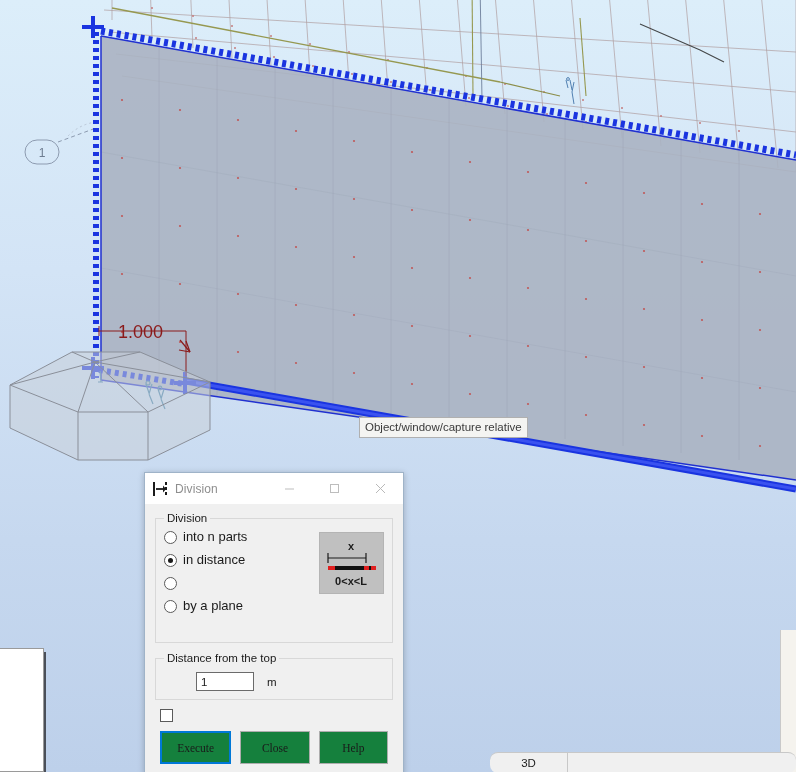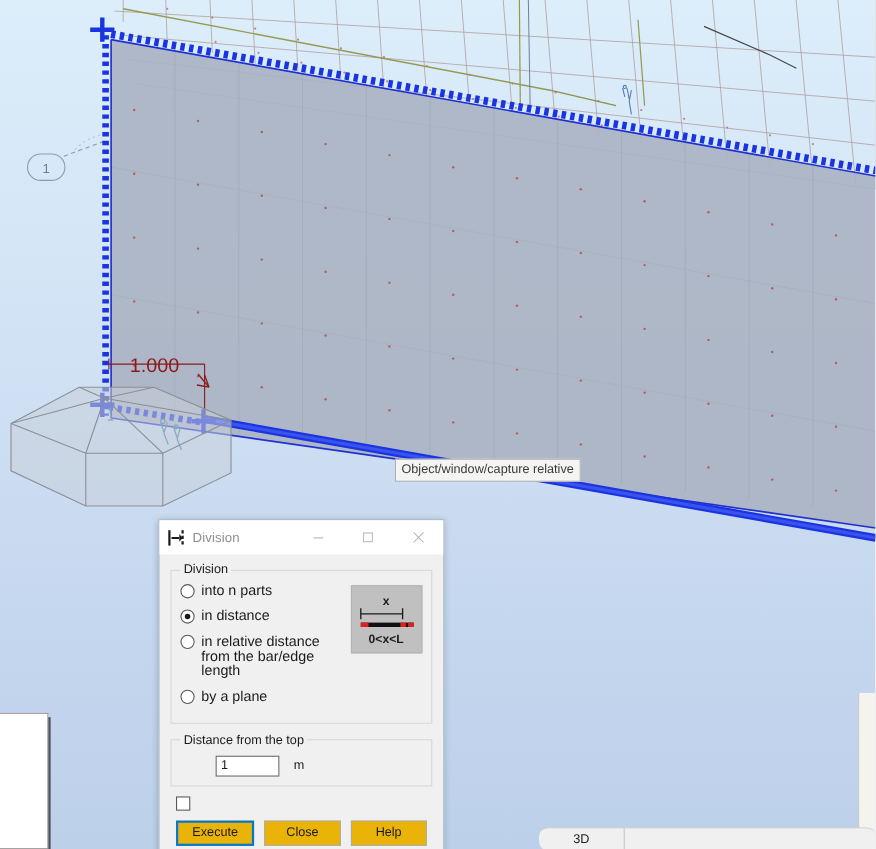--- a/index.html
+++ b/index.html
@@ -267,24 +267,24 @@
   .check-label { font-size: 11.5px; }
 
   .btn-row {
     display: flex;
     gap: 9px;
     margin-left: 5px;
     margin-right: 5px;
   }
   .dbtn {
     flex: 1 1 0;
-    height: 23px;
-    background: #eab308;
+    height: 33px;
+    background: #15803d;
     border: 1px solid #adadad;
-    font-family: Liberation Sans, sans-serif;
+    font-family: Liberation Serif, serif;
     font-size: 11.5px;
     color: #1a1a1a;
     display: flex;
     align-items: center;
     justify-content: center;
     box-sizing: border-box;
     cursor: default;
   }
   .dbtn.primary {
     border: 2px solid #0078d7;
@@ -600,21 +600,20 @@
             <span class="radio-label">into n parts</span>
           </div>
 
           <div class="radio-row checked">
             <span class="radio-mark"></span>
             <span class="radio-label">in distance</span>
           </div>
 
           <div class="radio-row">
             <span class="radio-mark"></span>
-            <span class="radio-label">in relative distance from the bar/edge length</span>
           </div>
 
           <div class="radio-row">
             <span class="radio-mark"></span>
             <span class="radio-label">by a plane</span>
           </div>
 
           <div class="preview-box">
             <svg width="63" height="60" viewBox="0 0 63 60">
               <text x="31" y="17" font-family="Liberation Sans, sans-serif" font-size="11" font-weight="bold" fill="#1a1a1a" text-anchor="middle">x</text>

